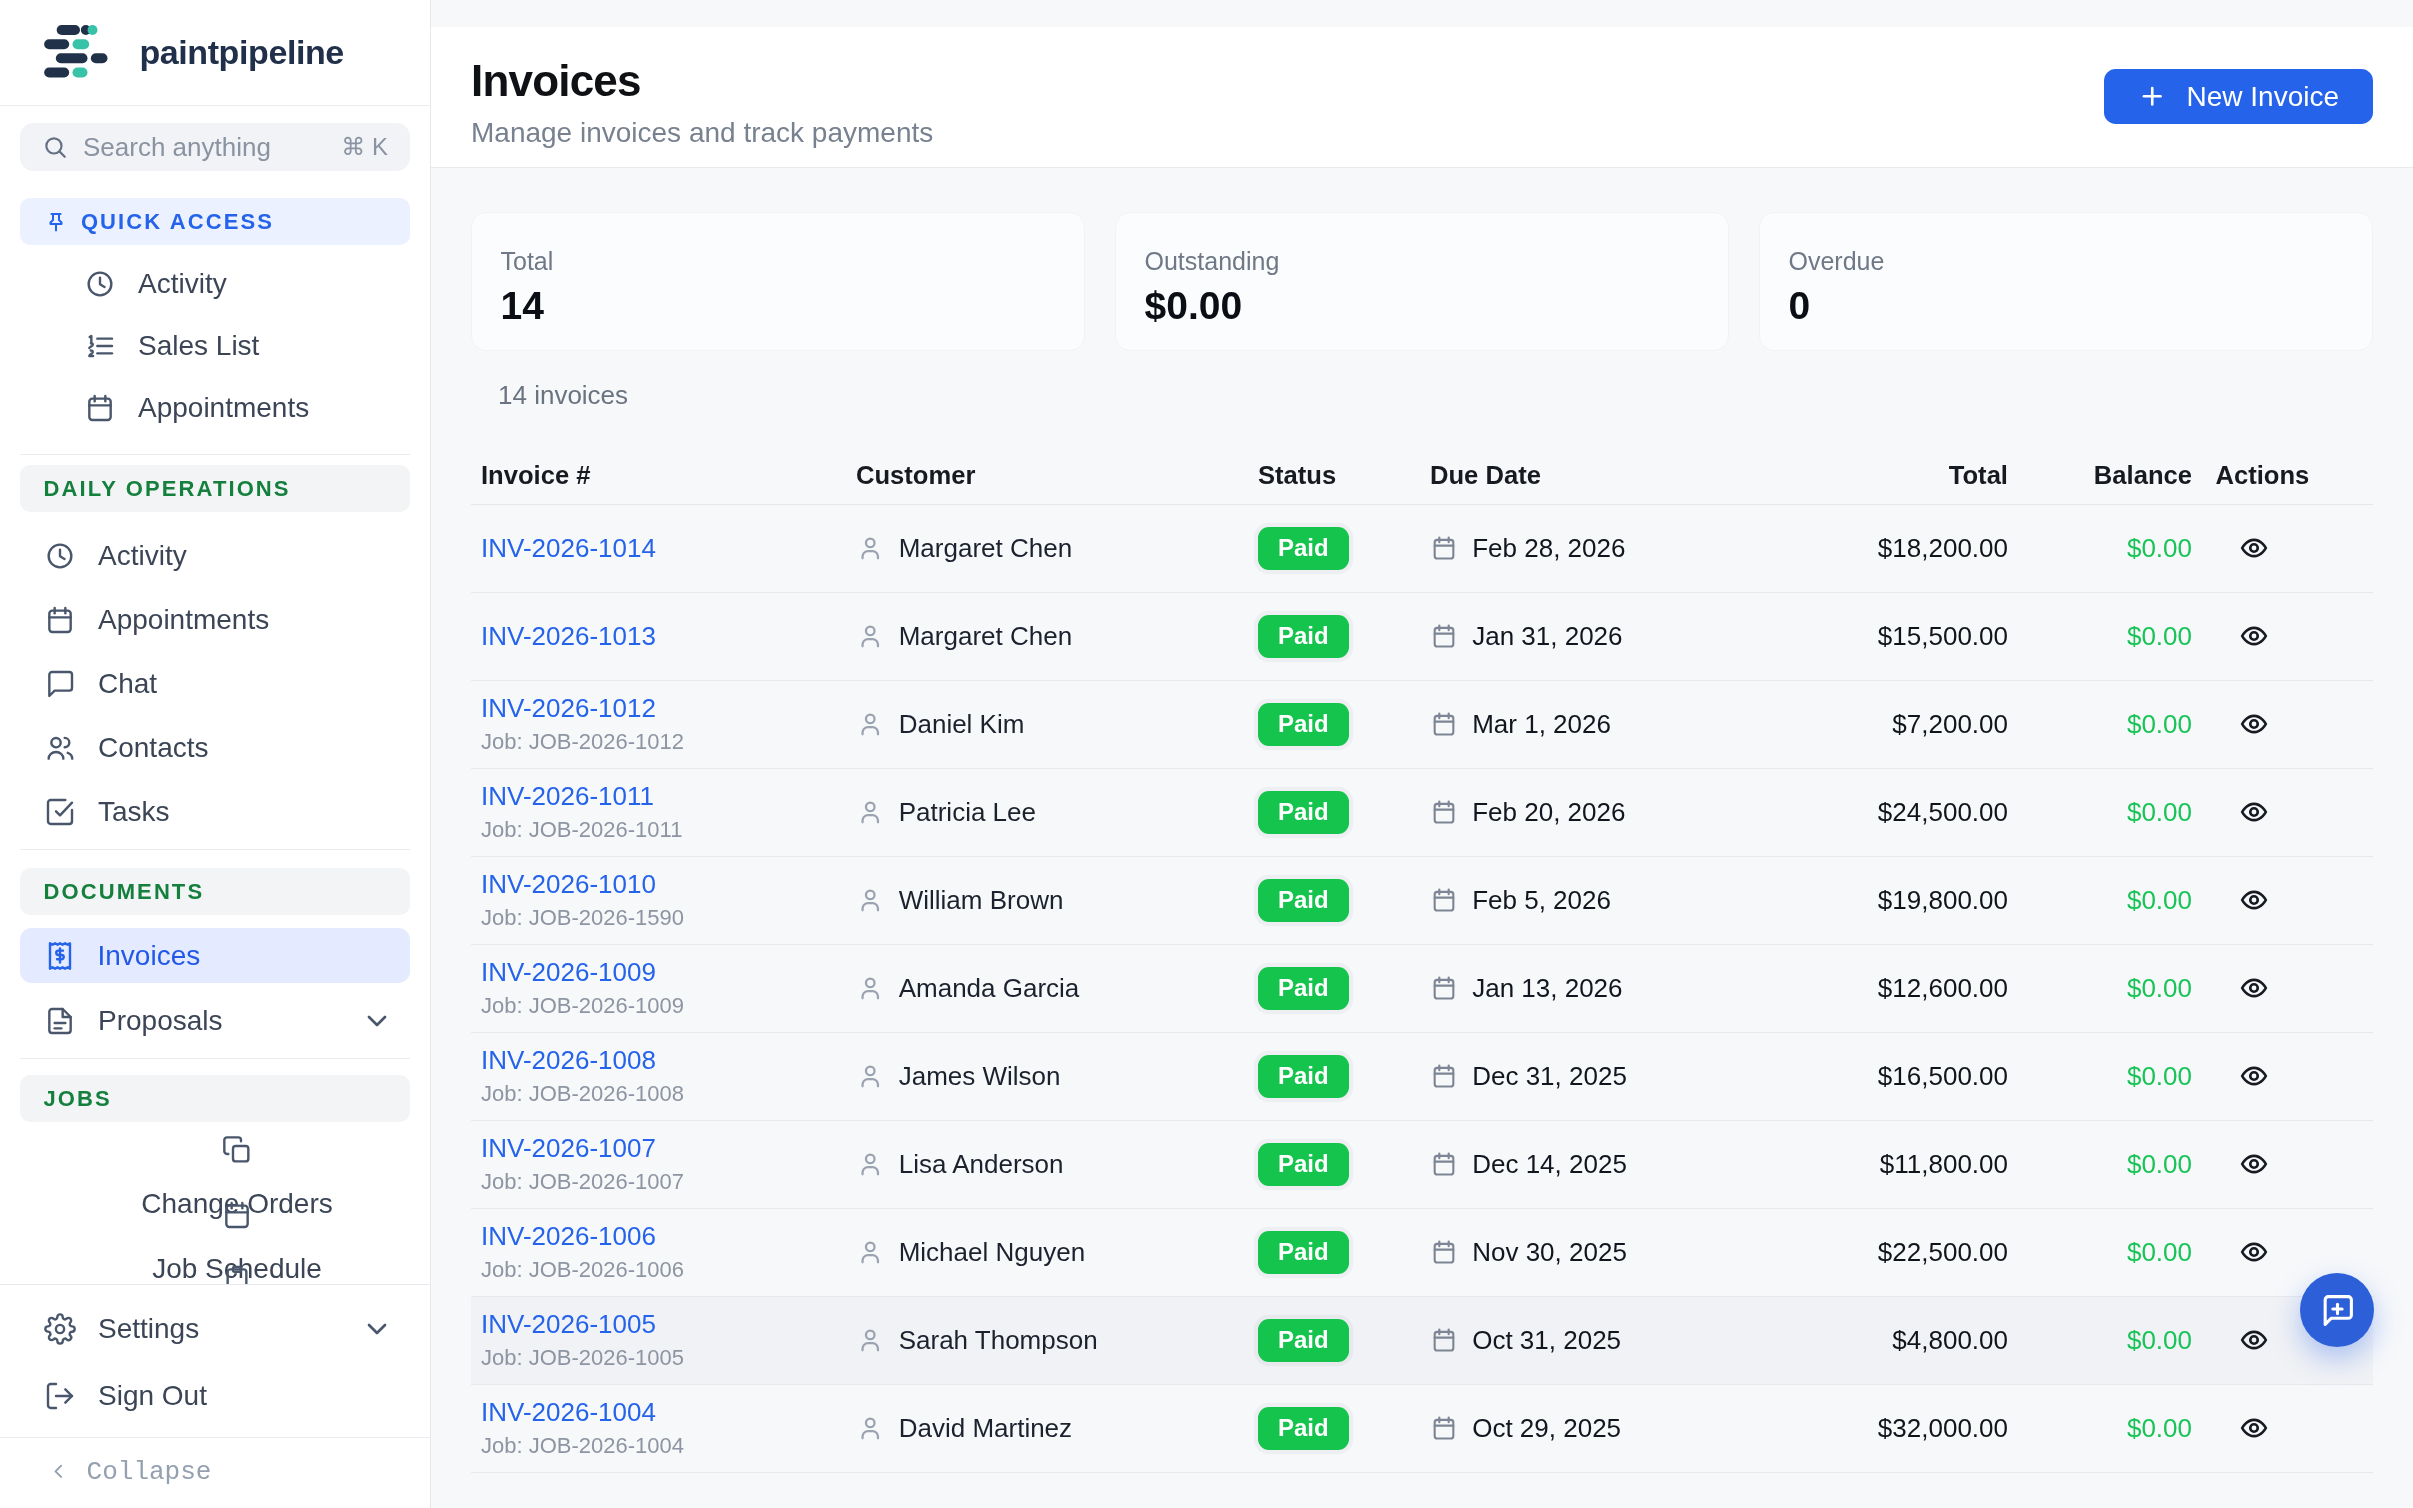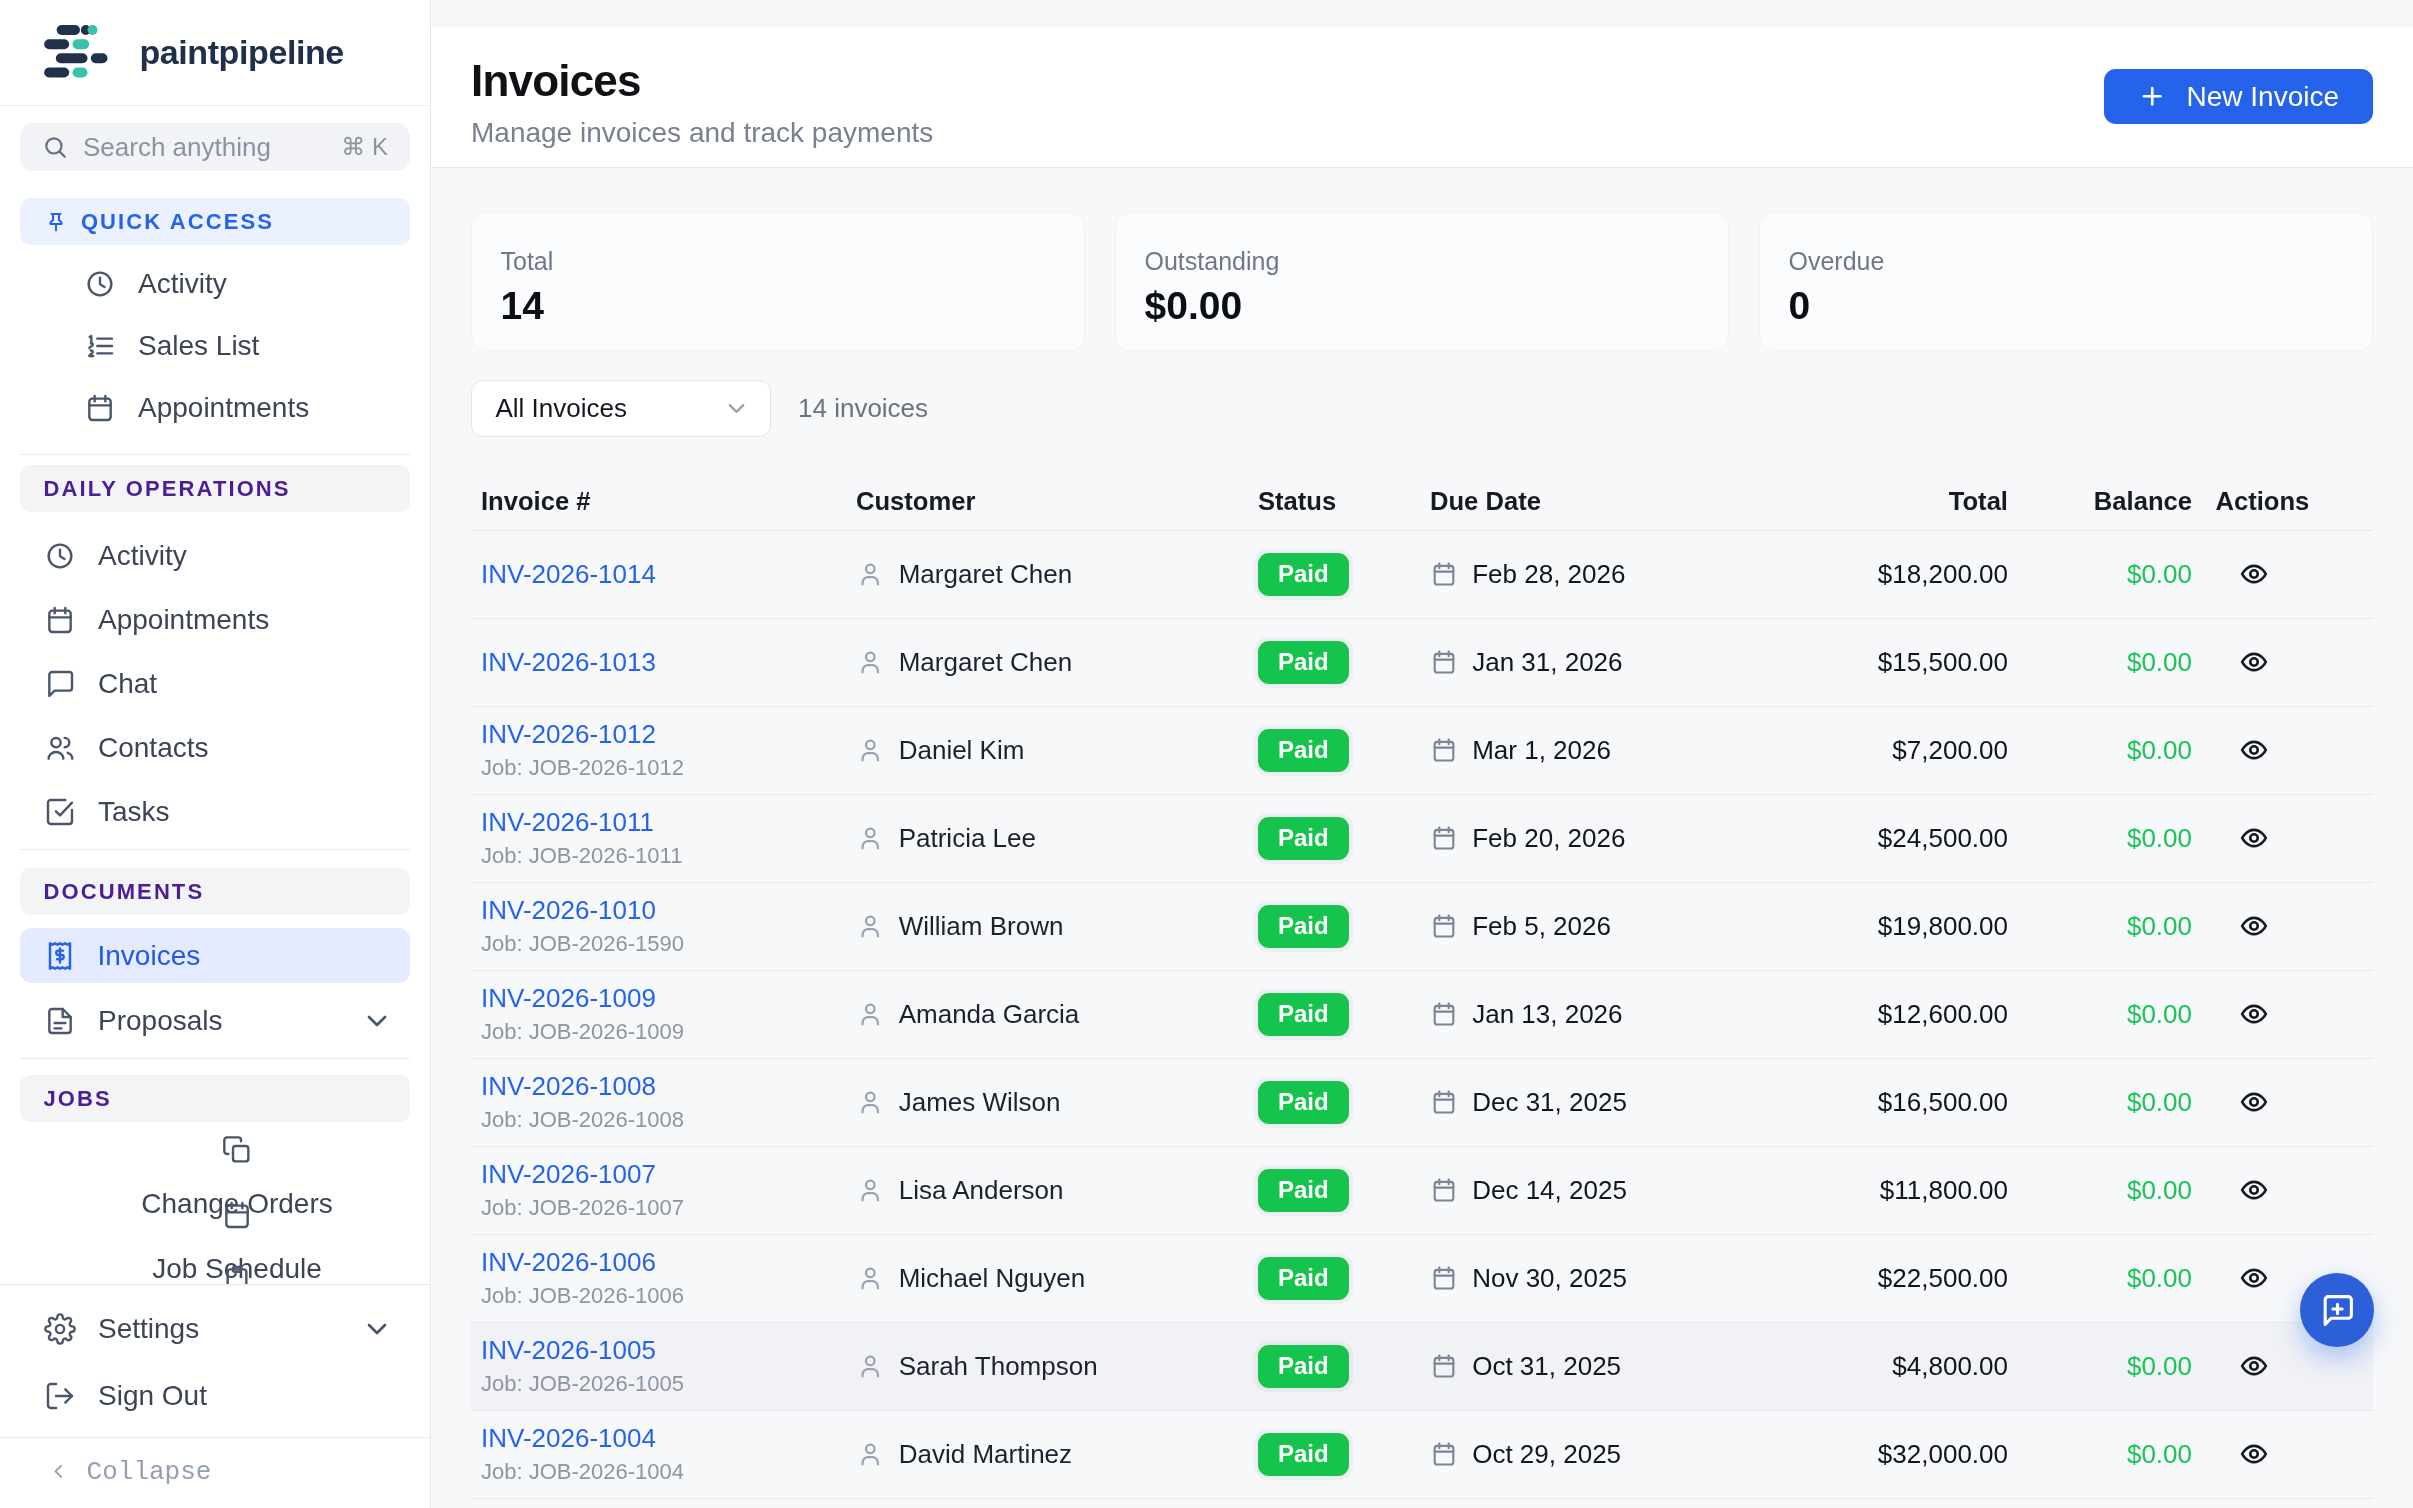--- a/index.html
+++ b/index.html
@@ -20,21 +20,21 @@
   .search-box { margin:17px 20px 0; height:48px; background:#f1f3f6; border-radius:13.4px;
     display:flex; align-items:center; padding:0 22px; gap:15px; }
   .search-box .ic { width:26px; height:26px; color:#667084; flex:0 0 auto; }
   .search-box input { flex:1; border:none; background:transparent; outline:none;
     font-family:"Liberation Sans",sans-serif; font-size:26px; color:#30394a; min-width:0; }
   .search-box input::placeholder { color:#8a93a1; }
   .kbd-hint { font-size:24px; color:#8a93a1; white-space:nowrap; }
 
   .pill-header { margin:0 20px; height:47px; border-radius:10px; background:#f3f4f6;
     display:flex; align-items:center; padding-left:23.5px; gap:13.4px;
-    font-size:22px; font-weight:700; letter-spacing:2.1px; color:#4c1d95; }
+    font-size:22px; font-weight:700; letter-spacing:2.1px; color:#15803d; }
   .pill-header.qa { background:#ebf1ff; color:var(--accent,#2563eb); margin-top:27px; }
   .pill-header .ic { width:24px; height:24px; }
 
   .nav-item { display:flex; align-items:center; height:64px; padding-left:44px; gap:22px;
     font-size:28px; color:#3b4556; cursor:default; }
   .nav-item .ic { width:32px; height:32px; color:#49566b; flex:0 0 auto; }
   .qa-items { margin-top:8.4px; }
   .qa-items .nav-item { height:62px; padding-left:84px; }
   .chev { margin-left:auto; margin-right:37px; width:25px; height:25px; color:#8b95a4; }
 
@@ -392,28 +392,20 @@
           <div class="stat-label">Outstanding</div>
           <div class="stat-value">$0.00</div>
         </div>
         <div class="stat-card">
           <div class="stat-label">Overdue</div>
           <div class="stat-value">0</div>
         </div>
       </div>
 
     <div class="filter-row">
-      <div class="filter-select">
-        <span>All Invoices</span>
-        <span class="ic chevd" id="filter-chev-slot">
-            <svg viewBox="0 0 24 24" fill="none" stroke="currentColor" stroke-linecap="round" stroke-linejoin="round" stroke-width="2">
-              <polyline points="6 9 12 15 18 9"></polyline>
-            </svg>
-          </span>
-      </div>
       <span class="invoice-count">14 invoices</span>
     </div>
 
     <div class="table-wrap">
       <div class="tgrid thead" id="table-head">
           <div class="th pad">Invoice #</div>
           <div class="th pad">Customer</div>
           <div class="th ">Status</div>
           <div class="th ">Due Date</div>
           <div class="th right">Total</div>

